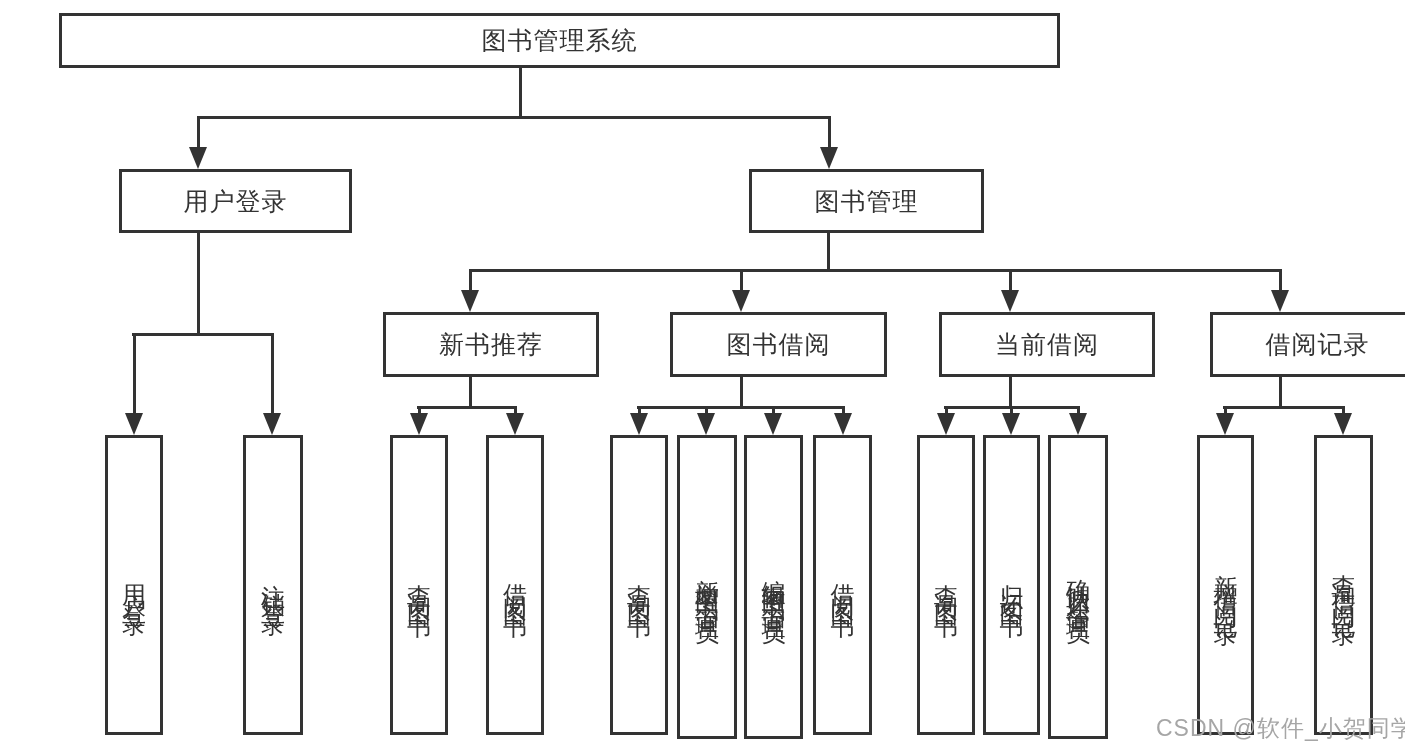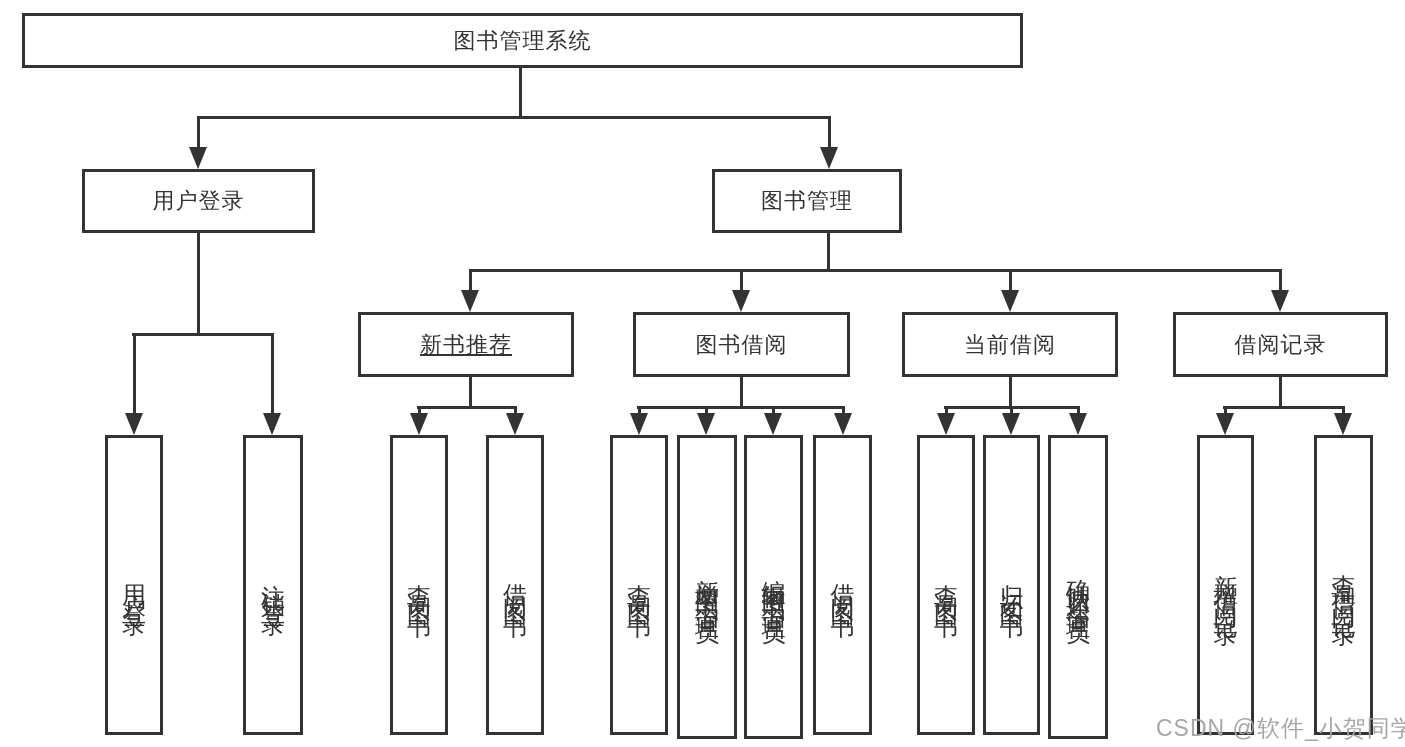--- a/index.html
+++ b/index.html
@@ -4,21 +4,21 @@
 <style>
   html,body{margin:0;padding:0;background:#fff;}
   .canvas{
     position:relative;width:1405px;height:747px;background:#ffffff;overflow:hidden;
     font-family:"Liberation Sans","DejaVu Sans",sans-serif;color:#333;
   }
   
   .box{
     position:absolute;box-sizing:border-box;border:3px solid #333;background:#fff;
     display:flex;align-items:center;justify-content:center;
-    font-size:22px;color:#333;letter-spacing:1px;white-space:nowrap;
+    font-size:25px;color:#333;letter-spacing:1px;white-space:nowrap;margin-left:37px;
   }
   
   .vbox{
     position:absolute;box-sizing:border-box;border:3px solid #333;background:#fff;
     display:flex;align-items:center;justify-content:center;
     writing-mode:vertical-rl;text-orientation:mixed;
     font-size:24px;color:#333;letter-spacing:10px;line-height:1;
   }
   .vbox.tight{letter-spacing:6px;}
   
@@ -44,34 +44,34 @@
   <div class="box" style="left:22px;top:13px;width:1001px;height:55px;">图书管理系统</div>
 
   <div class="vl" style="left:519px;top:66px;height:52px;"></div>
   <div class="hl" style="left:197px;top:116px;width:634px;"></div>
   <div class="vl" style="left:197px;top:116px;height:32px;"></div>
   <div class="arrow" style="left:189px;top:147px;"></div>
   <div class="vl" style="left:828px;top:116px;height:32px;"></div>
   <div class="arrow" style="left:820px;top:147px;"></div>
 
   <div class="box" style="left:82px;top:169px;width:233px;height:64px;">用户登录</div>
-  <div class="box" style="left:712px;top:169px;width:190px;height:64px;">图书管理</div>
+  <div class="box" style="left:712px;top:169px;width:235px;height:64px;">图书管理</div>
 
   <div class="vl" style="left:827px;top:231px;height:40px;"></div>
   <div class="hl" style="left:469px;top:269px;width:813px;"></div>
   <div class="vl" style="left:469px;top:269px;height:23px;"></div>
   <div class="arrow" style="left:461px;top:290px;"></div>
   <div class="vl" style="left:740px;top:269px;height:23px;"></div>
   <div class="arrow" style="left:732px;top:290px;"></div>
   <div class="vl" style="left:1009px;top:269px;height:23px;"></div>
   <div class="arrow" style="left:1001px;top:290px;"></div>
   <div class="vl" style="left:1279px;top:269px;height:23px;"></div>
   <div class="arrow" style="left:1271px;top:290px;"></div>
 
-  <div class="box" style="left:358px;top:312px;width:216px;height:65px;text-decoration:underline;">新书推荐</div>
+  <div class="box" style="left:346px;top:312px;width:216px;height:65px;">新书推荐</div>
   <div class="box" style="left:902px;top:312px;width:216px;height:65px;">当前借阅</div>
   <div class="box" style="left:633px;top:312px;width:217px;height:65px;">图书借阅</div>
   <div class="box" style="left:1173px;top:312px;width:215px;height:65px;">借阅记录</div>
 
   <div class="vl" style="left:197px;top:233px;height:102px;"></div>
   <div class="hl" style="left:132px;top:333px;width:142px;"></div>
   <div class="vl" style="left:133px;top:333px;height:82px;"></div>
   <div class="arrow" style="left:125px;top:413px;"></div>
   <div class="vl" style="left:271px;top:333px;height:82px;"></div>
   <div class="arrow" style="left:263px;top:413px;"></div>

